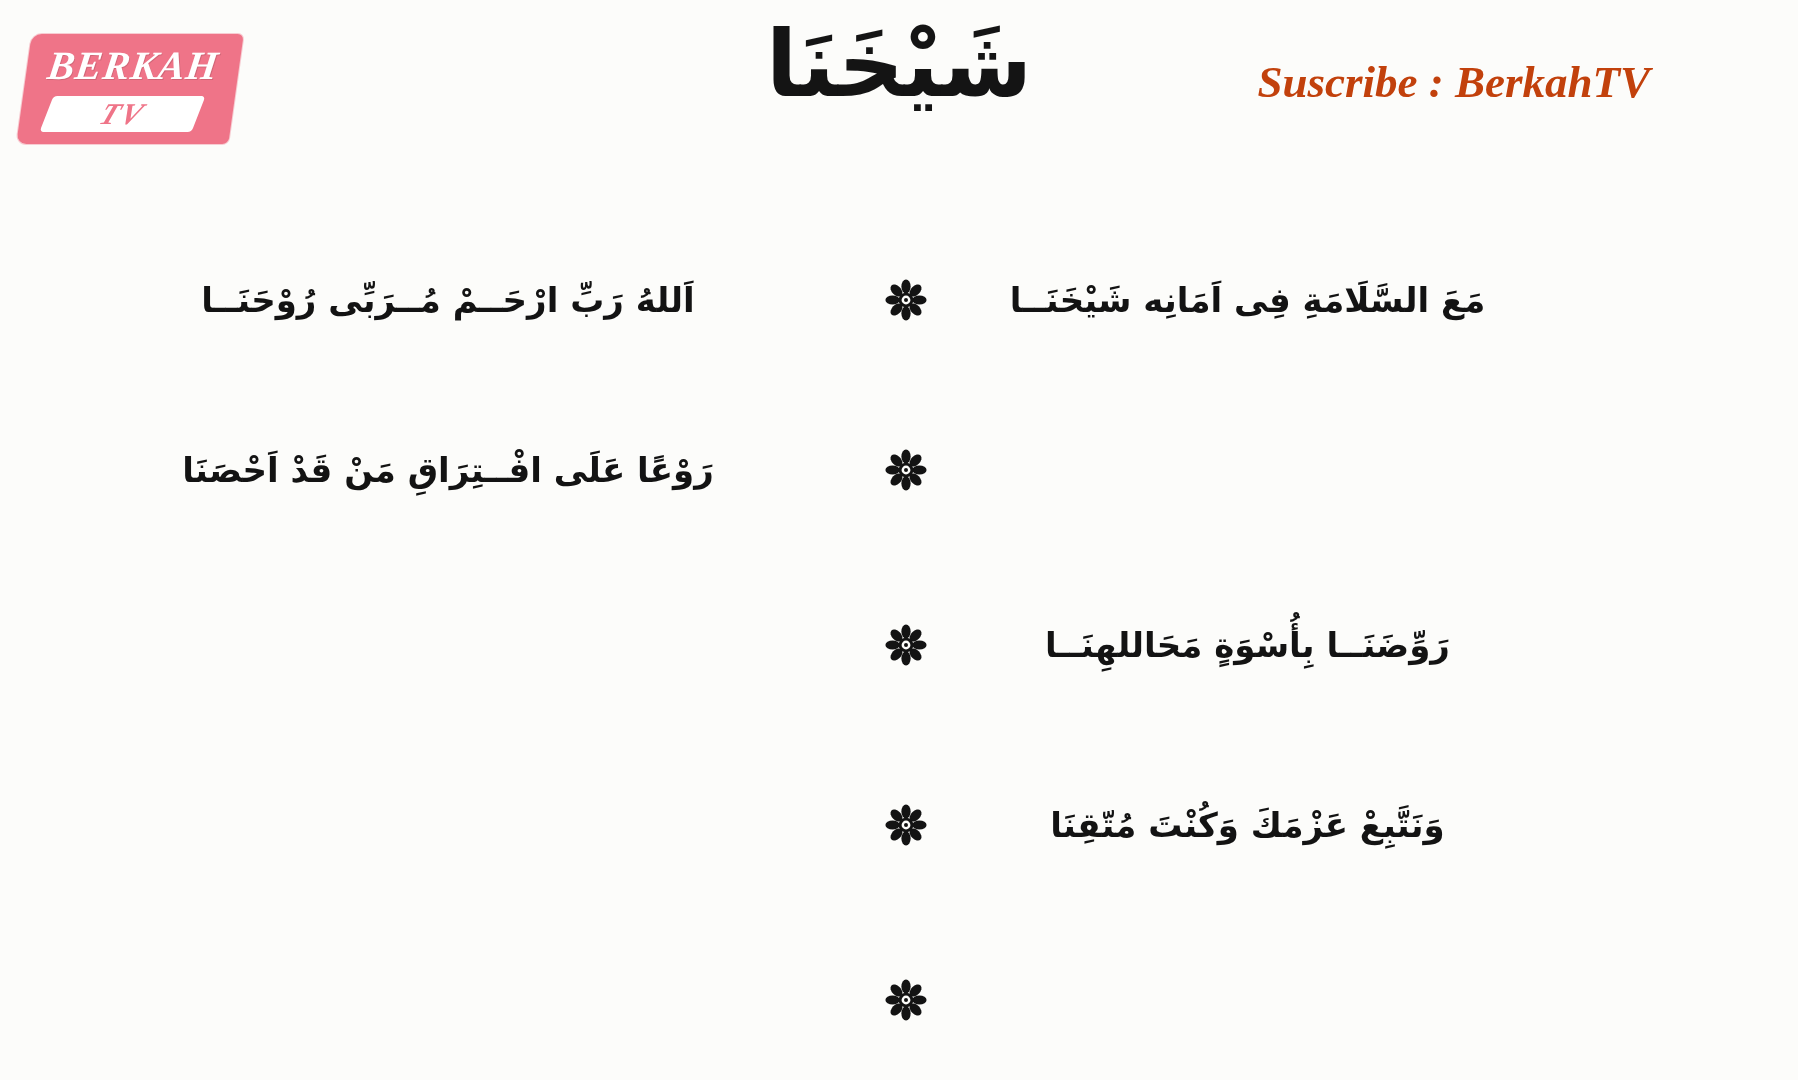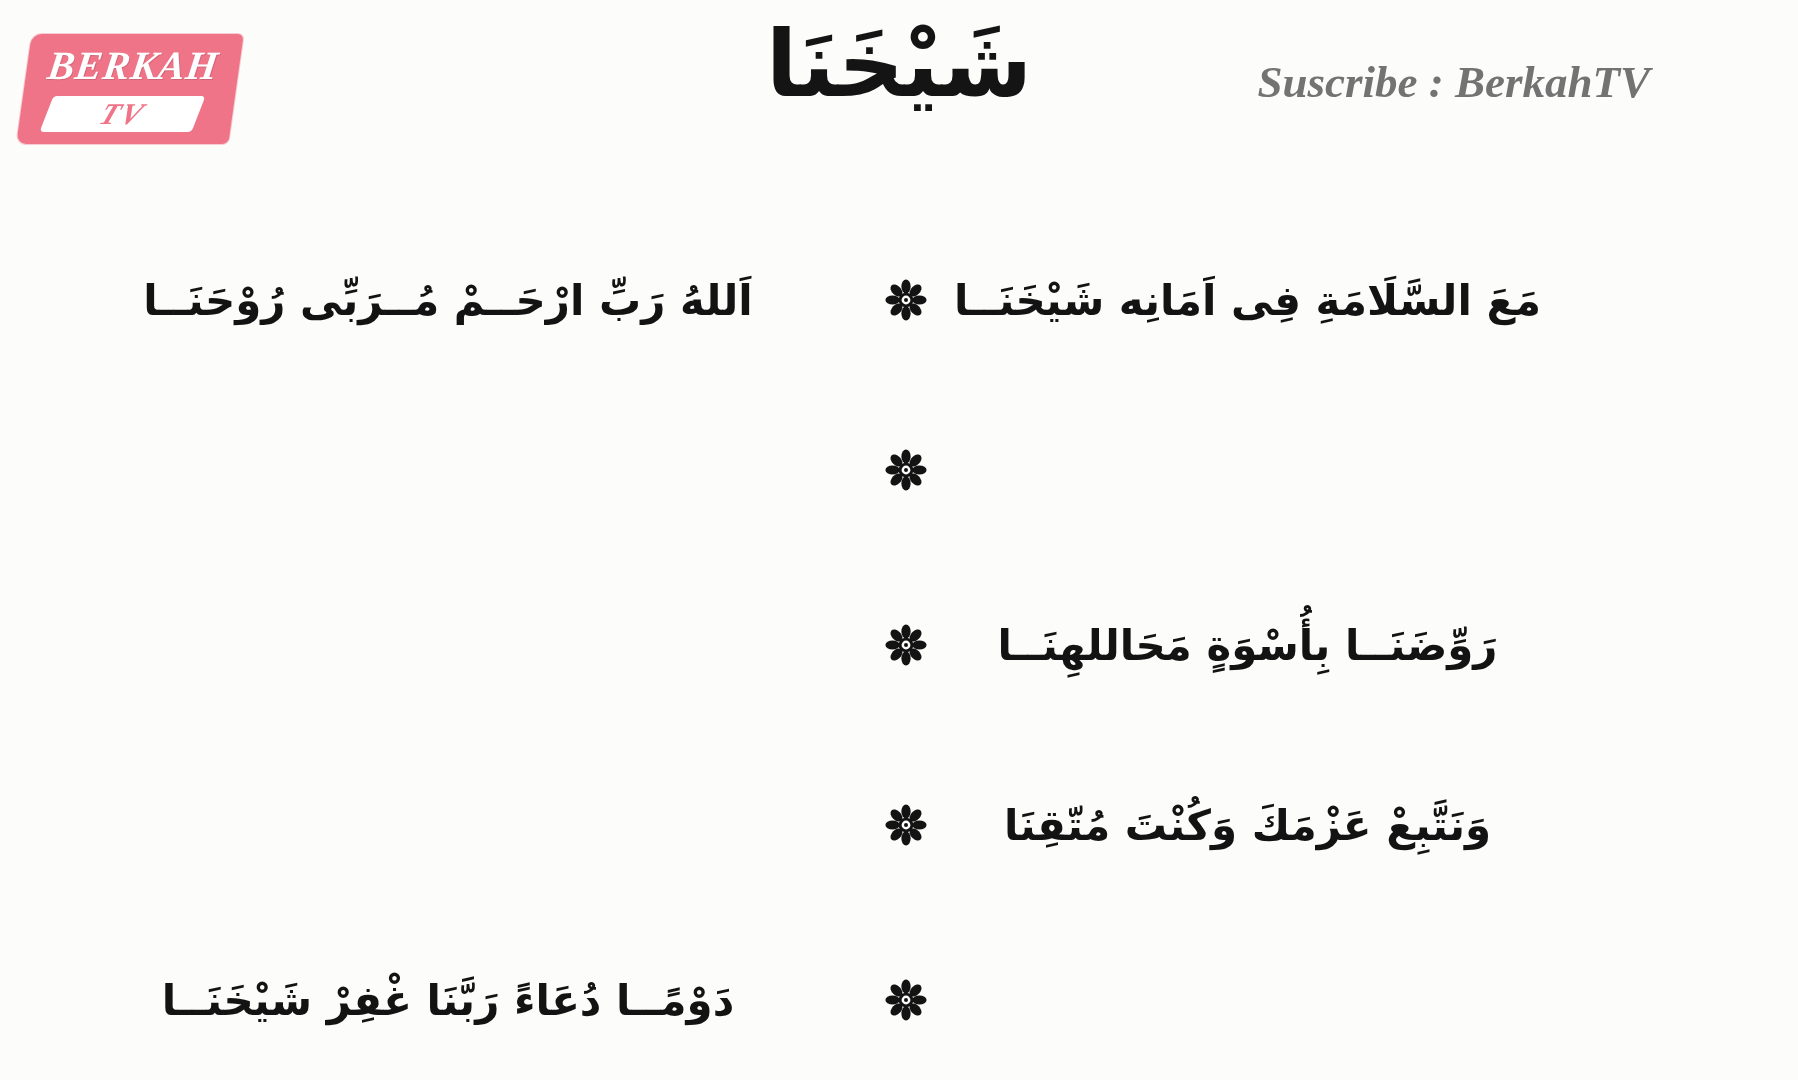--- a/index.html
+++ b/index.html
@@ -53,36 +53,36 @@
     font-weight:bold;
     font-size:92px;line-height:1.55;
     color:#141414;
     pointer-events:none;
   }
 
   .subscribe{
     position:absolute;right:148px;top:56px;
     font-family:"Liberation Serif",serif;
     font-style:italic;font-weight:bold;
-    font-size:45px;color:#737373;
+    font-size:45px;color:#c2410c;
     white-space:nowrap;
   }
 
   
   .verse-row{position:absolute;left:0;width:1798px;height:150px;}
   .row-1{top:225px;} .row-2{top:395px;} .row-3{top:570px;}
   .row-4{top:750px;} .row-5{top:925px;}
 
   .hemistich{
     position:absolute;top:0;height:150px;
     display:flex;align-items:center;justify-content:center;
     direction:rtl;
     font-family:"DejaVu Sans",sans-serif;
     font-weight:bold;
-    font-size:42px;color:#131313;
+    font-size:34px;color:#131313;
     white-space:nowrap;
   }
   .hemistich.right-half{left:935px;width:625px;text-align:center;}
   .hemistich.left-half{left:28px;width:840px;}
 
   .ornament{
     position:absolute;left:878px;top:0;width:56px;height:150px;
     display:flex;align-items:center;justify-content:center;
   }
   .ornament svg{display:block;}
@@ -132,20 +132,21 @@
     </div>
     <div class="hemistich left-half">اَللهُ رَبِّ ارْحَــمْ مُــرَبِّى رُوْحَنَــا</div>
   </div>
 
   <div class="verse-row row-2">
     <div class="ornament">
       <svg width="42" height="42" viewBox="0 0 40 40">
           <use href="#rosette-def"></use>
         </svg>
     </div>
+    <div class="hemistich left-half">رَوْعًا عَلَى افْــتِرَاقِ مَنْ قَدْ اَحْصَنَا</div>
   </div>
 
   <div class="verse-row row-3">
     <div class="hemistich right-half">رَوِّضَنَــا بِأُسْوَةٍ مَحَاللهِنَــا</div>
     <div class="ornament">
       <svg width="42" height="42" viewBox="0 0 40 40">
           <use href="#rosette-def"></use>
         </svg>
     </div>
   </div>
@@ -158,16 +159,15 @@
         </svg>
     </div>
   </div>
 
   <div class="verse-row row-5">
     <div class="ornament">
       <svg width="42" height="42" viewBox="0 0 40 40">
           <use href="#rosette-def"></use>
         </svg>
     </div>
-    <div class="hemistich left-half">دَوْمًــا دُعَاءً رَبَّنَا غْفِرْ شَيْخَنَــا</div>
   </div>
 
 </div>
 
 </body></html>

